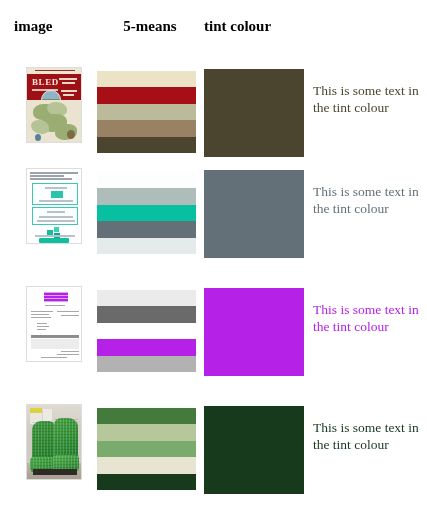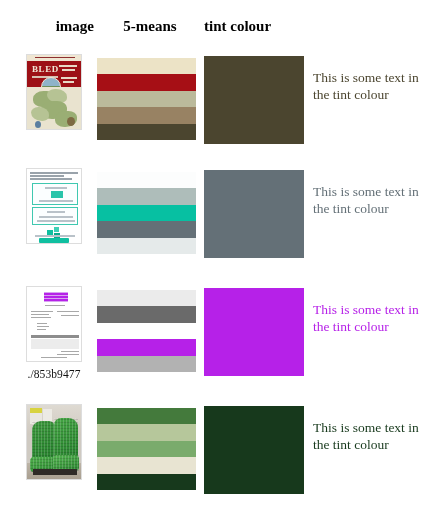--- a/index.html
+++ b/index.html
@@ -7,27 +7,27 @@
   body {
     width: 427px; height: 529px;
     background: #ffffff;
     font-family: "Liberation Serif", "DejaVu Serif", serif;
     overflow: hidden;
   }
   .sheet { position: relative; width: 427px; height: 529px; }
 
   
   .hdr { position:absolute; top:18px; height:24px; font-weight:bold; font-size:15px; color:#000; }
-  .hdr-image { left:14px;  width:80px;  text-align:right; }
+  .hdr-image { left:14px;  width:80px;  text-align:left; }
   .hdr-means { left:104px; width:92px;  text-align:center; }
   .hdr-tint  { left:204px; width:100px; text-align:left; }
 
   
   .row { position:absolute; left:0; width:427px; }
-  .row-0 { top:52px;  height:118px; }
+  .row-0 { top:65px;  height:118px; }
   .row-1 { top:166px; height:118px; }
   .row-2 { top:284px; height:118px; }
   .row-3 { top:402px; height:127px; }
 
   
   .img-cell { position:absolute; left:14px; top:2px; width:80px; }
   .thumb { width:56px; height:76px; margin:0 auto; display:block; position:relative;
            overflow:hidden; border:1px solid #dddddd; background:#fff; }
   .thumb-label { margin-top:6px; text-align:center; font-size:11.5px; color:#111; letter-spacing:0.1px; }
 
@@ -203,21 +203,20 @@
         <div class="inv-line" style="left:34px; top:28px; width:18px;"></div>
         <div class="inv-line" style="left:10px; top:36px; width:10px;"></div>
         <div class="inv-line" style="left:10px; top:39px; width:12px;"></div>
         <div class="inv-line" style="left:10px; top:42px; width:9px;"></div>
         <div class="inv-tbl-h" style="top:48px;"></div>
         <div class="inv-tbl" style="top:52px; height:10px;"></div>
         <div class="inv-line" style="left:34px; top:64px; width:18px;"></div>
         <div class="inv-line" style="left:30px; top:67px; width:22px;"></div>
         <div class="inv-line" style="left:14px; top:70px; width:26px;"></div>
       </div>
-      <div class="thumb-label">./853b9477</div>
     </div>
 
     <div class="palette">
       <div class="band" style="background:#ebebeb"></div>
       <div class="band" style="background:#6a6a6a"></div>
       <div class="band" style="background:#ffffff"></div>
       <div class="band" style="background:#b621e8"></div>
       <div class="band" style="background:#b2b2b2"></div>
     </div>
 

